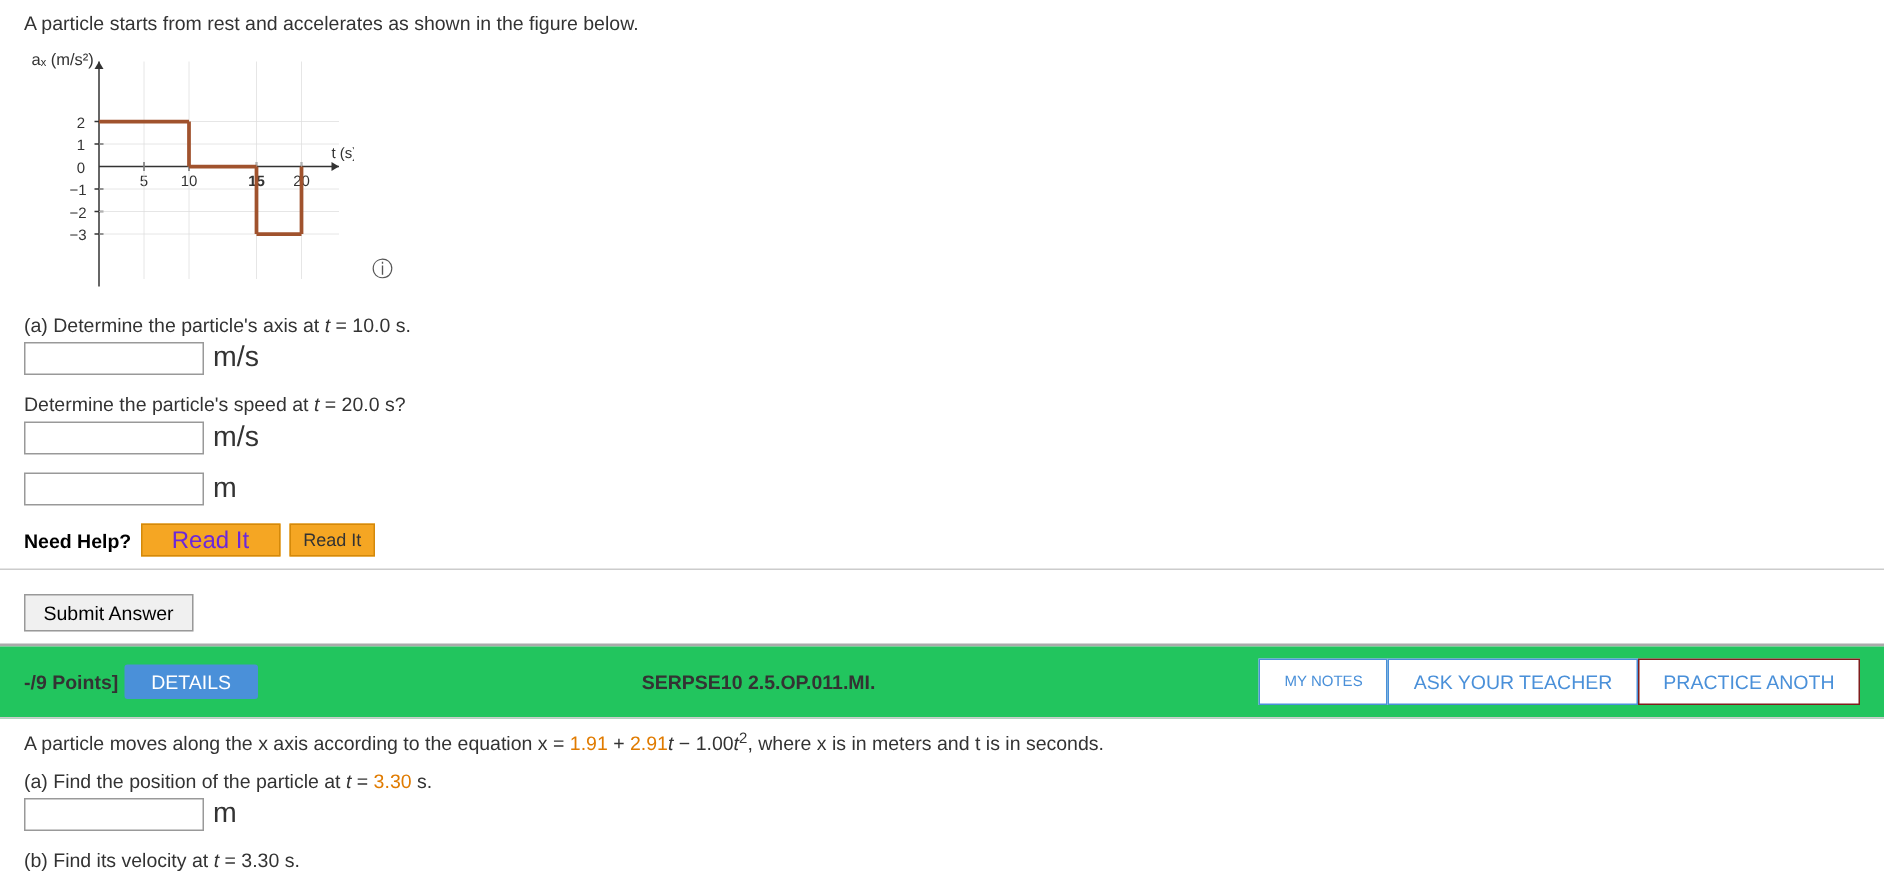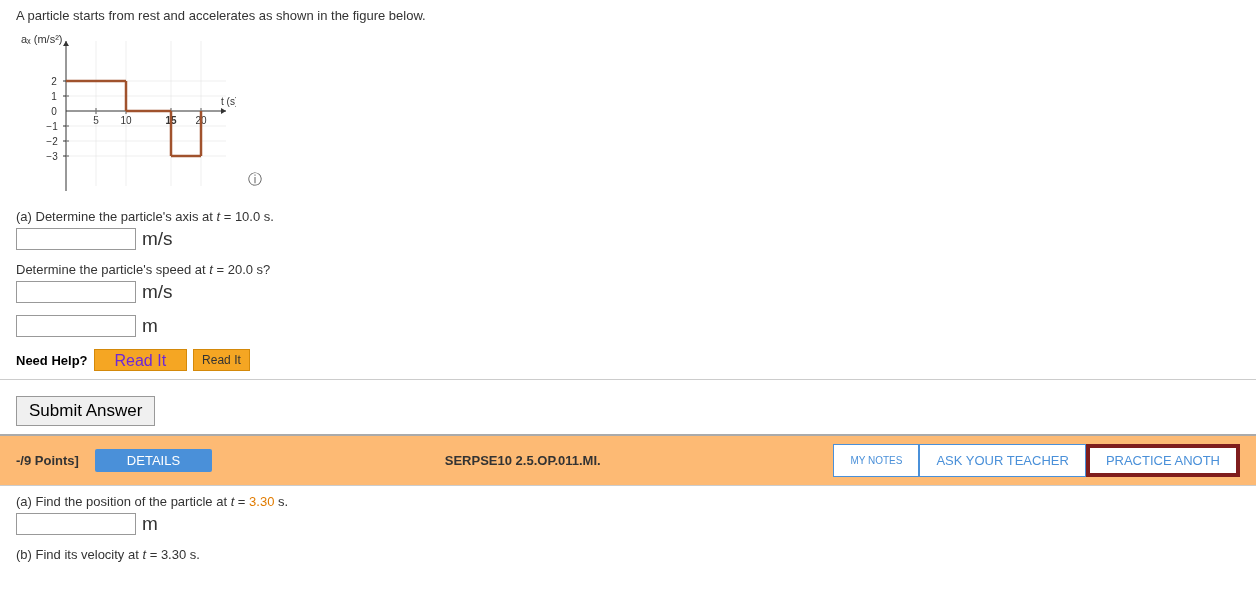--- a/index.html
+++ b/index.html
@@ -101,45 +101,45 @@
       height: 22px;
     }
     .submit-row {
       margin: 8px 0 0 0;
       padding: 8px 16px;
     }
     .btn-submit {
       background: #f0f0f0;
       border: 1px solid #999;
       padding: 4px 12px;
-      font-size: 17px;
+      font-size: 13px;
       cursor: pointer;
     }
     
     .bottom-section {
       border-top: 2px solid #aaa;
       background: #fff;
     }
     .section-header {
       display: flex;
       align-items: center;
       padding: 8px 16px;
       border-bottom: 1px solid #ccc;
-      background: #fdba74;
-      gap: 16px;
+      background: #22c55e;
+      gap: 4px;
     }
     .points-label {
       font-size: 13px;
       font-weight: bold;
     }
     .btn-details {
       background: #4a90d9;
       color: #fff;
       border: none;
-      padding: 4px 32px;
+      padding: 4px 18px;
       font-size: 13px;
       cursor: pointer;
       border-radius: 2px;
     }
     .problem-id {
       font-size: 13px;
       font-weight: bold;
       flex: 1;
       text-align: center;
     }
@@ -159,21 +159,21 @@
     .btn-ask-teacher {
       background: #fff;
       border: 1px solid #4a90d9;
       color: #4a90d9;
       padding: 7px 16px;
       font-size: 13px;
       cursor: pointer;
     }
     .btn-practice {
       background: #fff;
-      border: 4px solid #7f1d1d;
+      border: 1px solid #7f1d1d;
       color: #4a90d9;
       padding: 5px 16px;
       font-size: 13px;
       cursor: pointer;
     }
     .problem-content {
       padding: 8px 16px;
     }
     .problem-desc {
       font-size: 13px;
@@ -314,20 +314,23 @@
       <button class="btn-details">DETAILS</button>
       <span class="problem-id">SERPSE10 2.5.OP.011.MI.</span>
       <div class="header-right-buttons">
         <button class="btn-my-notes">MY NOTES</button>
         <button class="btn-ask-teacher">ASK YOUR TEACHER</button>
         <button class="btn-practice">PRACTICE ANOTH</button>
       </div>
     </div>
 
     <div class="problem-content">
+      <div class="problem-desc">
+        <span>A particle moves along the x axis according to the equation x = </span><span class="colored-val">1.91</span><span> + </span><span class="colored-val">2.91</span><span class="italic">t</span><span> − 1.00</span><span class="italic">t</span><sup>2</sup><span>, where x is in meters and t is in seconds.</span>
+      </div>
 
       <div class="question-block">
         <div class="question-label">
           <span>(a) Find the position of the particle at </span><span class="italic">t</span><span> = </span><span class="colored-val">3.30</span><span> s.</span>
         </div>
         <div class="answer-row">
           <input type="text" class="answer-input" style="">
           <span class="unit-label">m</span>
         </div>
       </div>

